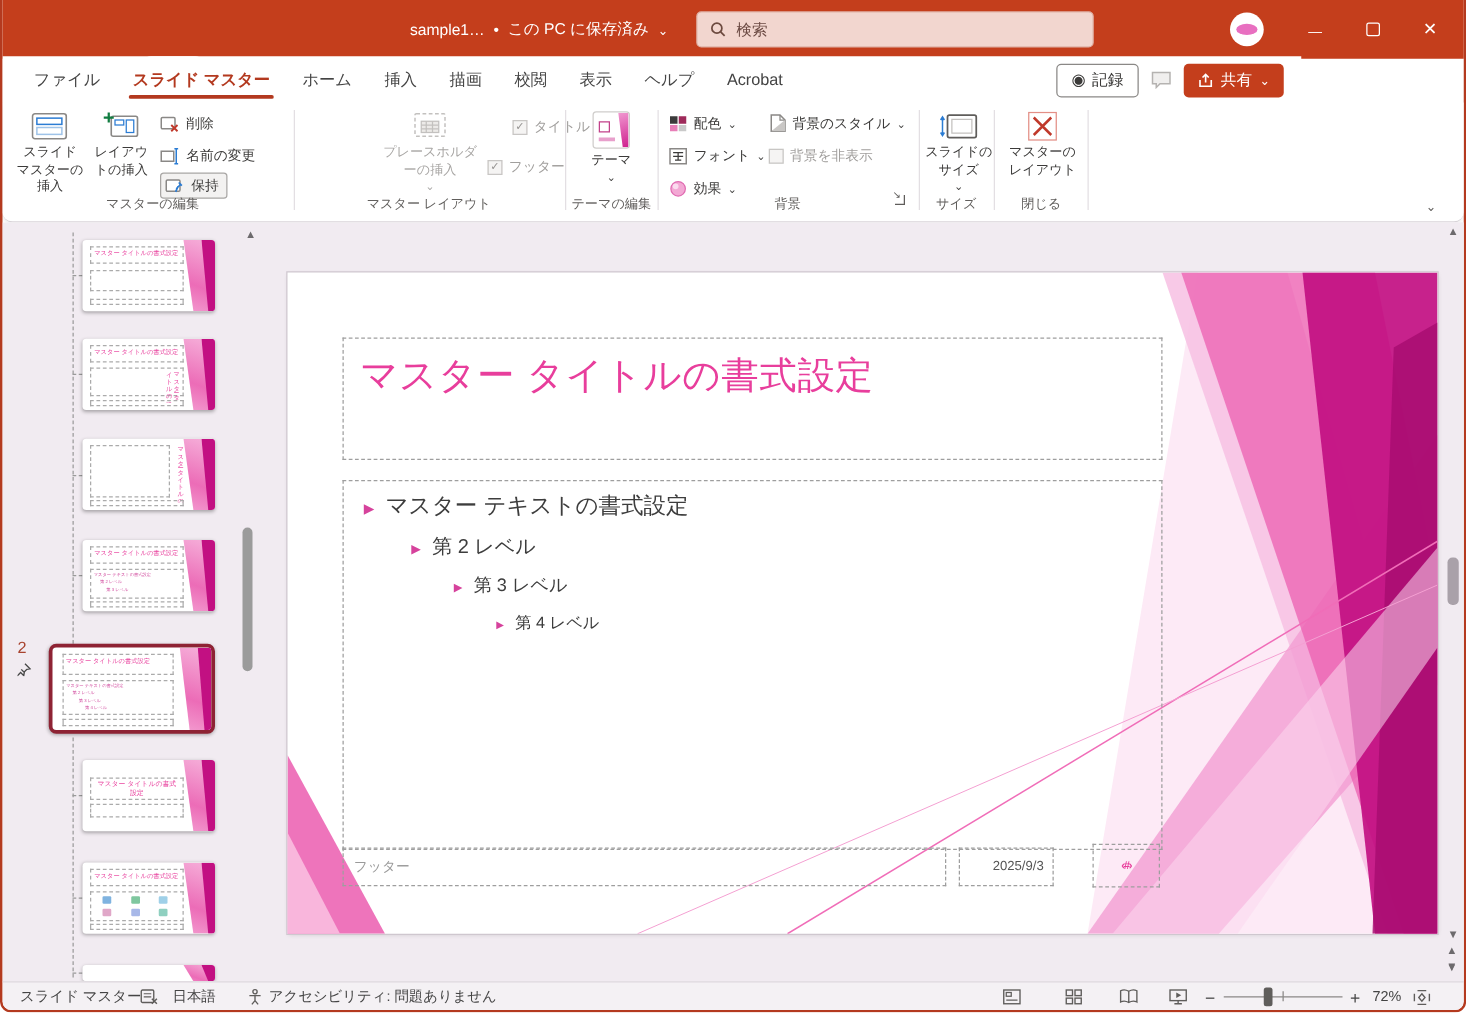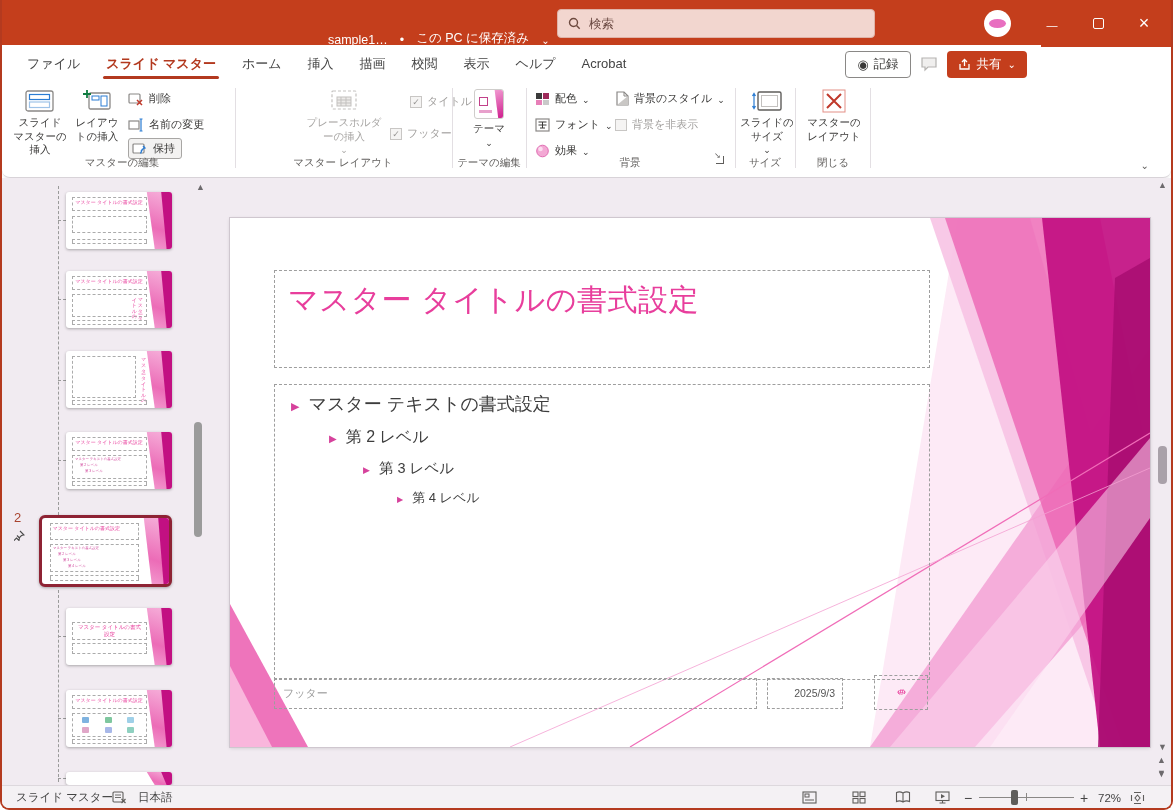--- a/index.html
+++ b/index.html
@@ -10,21 +10,21 @@
 
   
   .titlebar { position:absolute; left:-2px; top:0; width:1173px; height:47px; background:#c43e1c; color:#fff; }
   .qat { position:absolute; left:14px; top:0; height:47px; display:flex; align-items:center; gap:14px;margin-top:32px; }
   .qat .txt { font-size:12.5px; }
   .toggle { display:flex; align-items:center; gap:6px; border:1.5px solid #fff; border-radius:10px; padding:2px 9px 2px 4px; font-size:11.5px; }
   .toggle .knob { width:10px; height:10px; border-radius:50%; background:#fff; }
   .ic { display:inline-flex; align-items:center; justify-content:center; }
   .glyph { font-size:17px; line-height:1; }
   .i-chev::before { content:"⌄"; font-size:10px; line-height:1; }
-  .doc-title { position:absolute; left:328px; top:0; height:47px; display:flex; align-items:flex-end; gap:12px; font-size:12.5px; white-space:nowrap; }
+  .doc-title { position:absolute; left:328px; top:0; height:47px; display:flex; align-items:center; gap:7px; font-size:12.5px; white-space:nowrap; }
   .searchbox { position:absolute; left:557px; top:9px; width:318px; height:29px; background:#f2d6cf; border:1px solid #dfb3a8;
                border-radius:4px; display:flex; align-items:center; padding:0 10px; gap:8px; }
   .searchbox input { border:none; background:transparent; outline:none; font-size:12.5px; color:#5c3a33; width:250px; font-family:inherit; }
   .searchbox input::placeholder { color:#5c3a33; opacity:.9; }
   .tb-right { position:absolute; right:10px; top:0; height:47px; display:flex; align-items:center; gap:8px; }
   .avatar { width:27px; height:27px; border-radius:50%; background:#fff; position:relative; overflow:hidden; margin-right:14px; }
   .avatar::after { content:""; position:absolute; left:5px; top:9px; width:17px; height:9px; border-radius:50%; background:#e86fc0; }
   .winbtn { width:38px; height:32px; display:flex; align-items:center; justify-content:center; color:#fff; font-size:14px; }
   .i-min::before { content:"—"; font-size:11px; }
   .i-max { width:11px; height:11px; border:1.2px solid #fff; border-radius:2px; }
@@ -534,20 +534,27 @@
   <div class="statusbar">
     <div class="sb-item" style="left:14px">スライド マスター</div>
     <div class="sb-item" style="left:110px">
       <svg width="15" height="13" viewBox="0 0 15 13">
           <rect x="1" y="1" width="10" height="10" rx="1" fill="none" stroke="#5f5d5b" stroke-width="1.1"></rect>
           <path d="M3 4 h6 M3 6.5 h6" stroke="#5f5d5b" stroke-width=".9"></path>
           <path d="M9.5 8 l4 4 M13.5 8 l-4 4" stroke="#5f5d5b" stroke-width="1.2"></path>
         </svg>
     </div>
     <div class="sb-item" style="left:136px">日本語</div>
+    <div class="sb-item" style="left:196px">
+      <svg width="12" height="13" viewBox="0 0 12 13">
+          <circle cx="6" cy="2.4" r="1.7" fill="none" stroke="#5f5d5b" stroke-width="1.1"></circle>
+          <path d="M1.5 5.5 h9 M6 5.5 v4 M6 9.5 l-2.5 3 M6 9.5 l2.5 3" fill="none" stroke="#5f5d5b" stroke-width="1.1"></path>
+        </svg>
+      <span>アクセシビリティ: 問題ありません</span>
+    </div>
 
     <div class="sb-item" style="left:800px">
       <svg width="15" height="13" viewBox="0 0 15 13">
           <rect x="1" y="1" width="13" height="11" fill="none" stroke="#5f5d5b" stroke-width="1.1"></rect>
           <rect x="3" y="3" width="4" height="3" fill="none" stroke="#5f5d5b"></rect>
           <path d="M3 9 h9" stroke="#5f5d5b"></path>
         </svg>
     </div>
     <div class="sb-item" style="left:850px">
       <svg width="14" height="13" viewBox="0 0 14 13">

